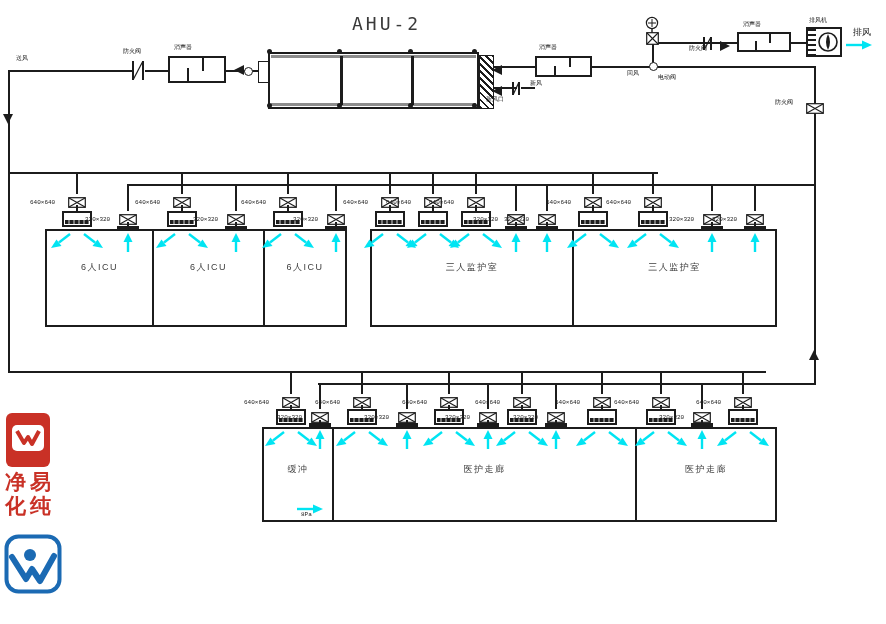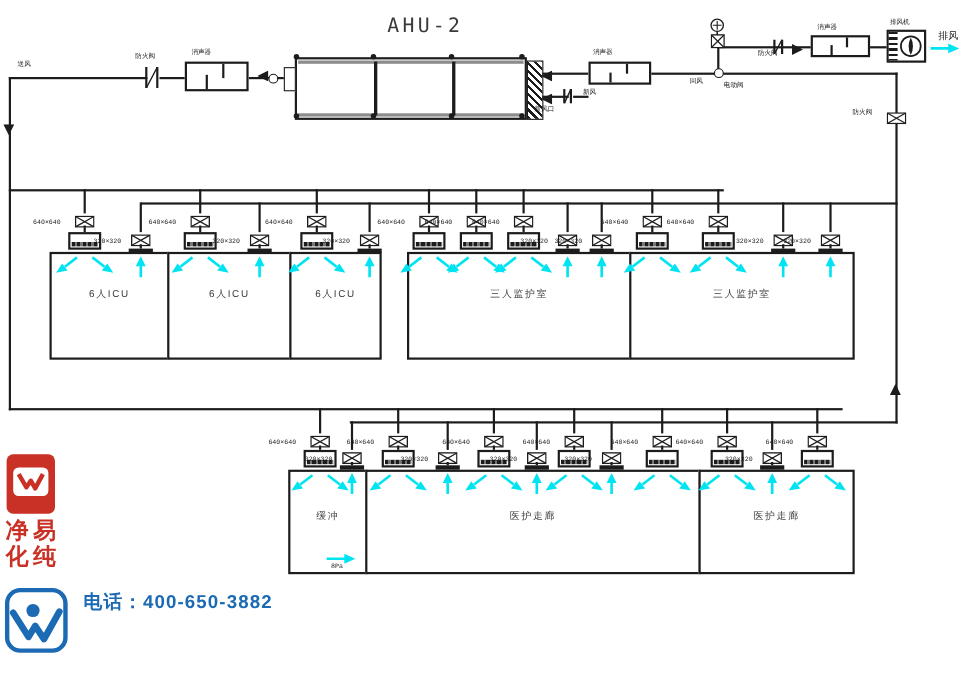--- a/index.html
+++ b/index.html
@@ -628,16 +628,15 @@
 
   <div class="logo-blue">
     <svg width="58" height="60" viewBox="0 0 58 60">
       <rect x="2.5" y="2.5" width="53" height="55" rx="12" fill="#fff" stroke="#1b6ab3" stroke-width="4"></rect>
       <circle cx="26" cy="21" r="6" fill="#1b6ab3"></circle>
       <path d="M8 23 L22 45 L28 35 L36 47 L50 22" fill="none" stroke="#1b6ab3" stroke-width="6" stroke-linecap="round" stroke-linejoin="round"></path>
     </svg>
   </div>
 
   <div class="brand">
-    <div class="brand-phone">电话：400-650-3882</div>
   </div>
 
 </div>
 
 </body></html>

